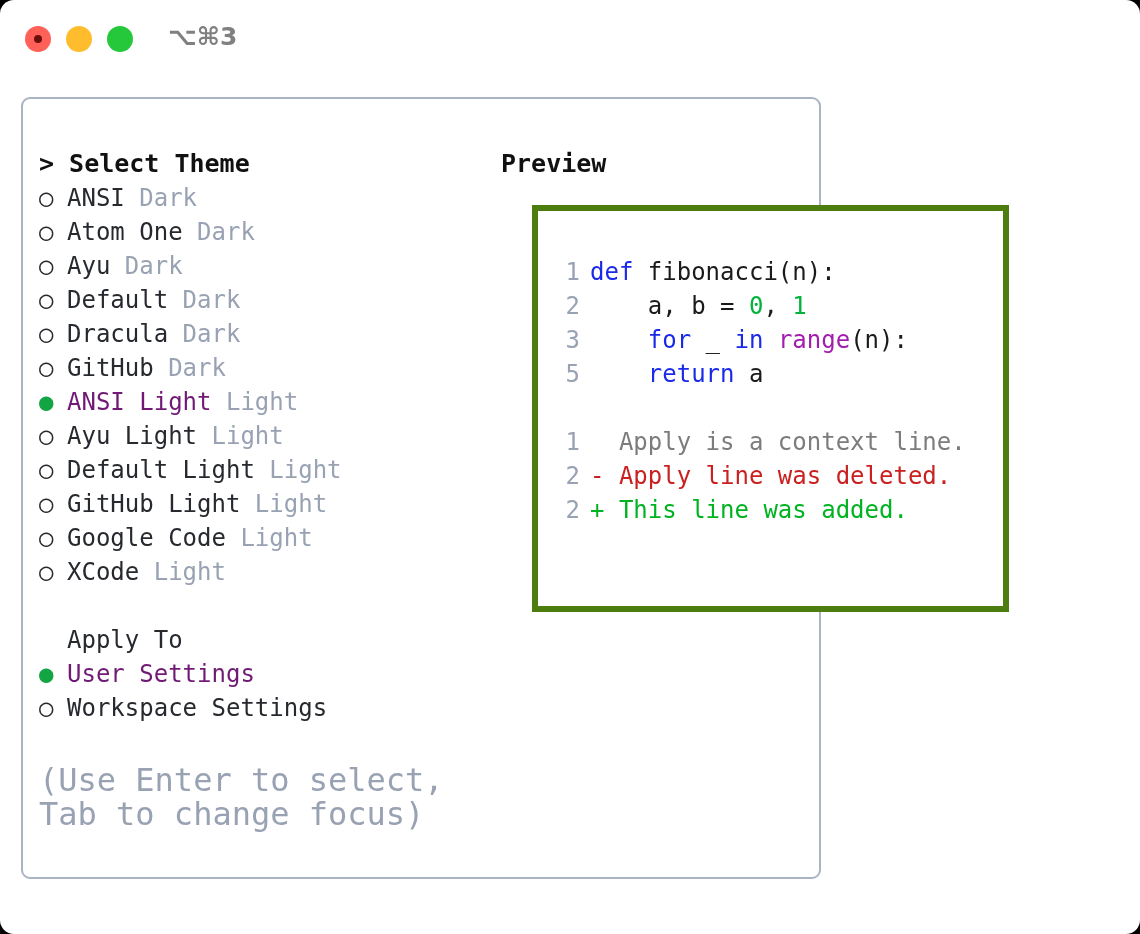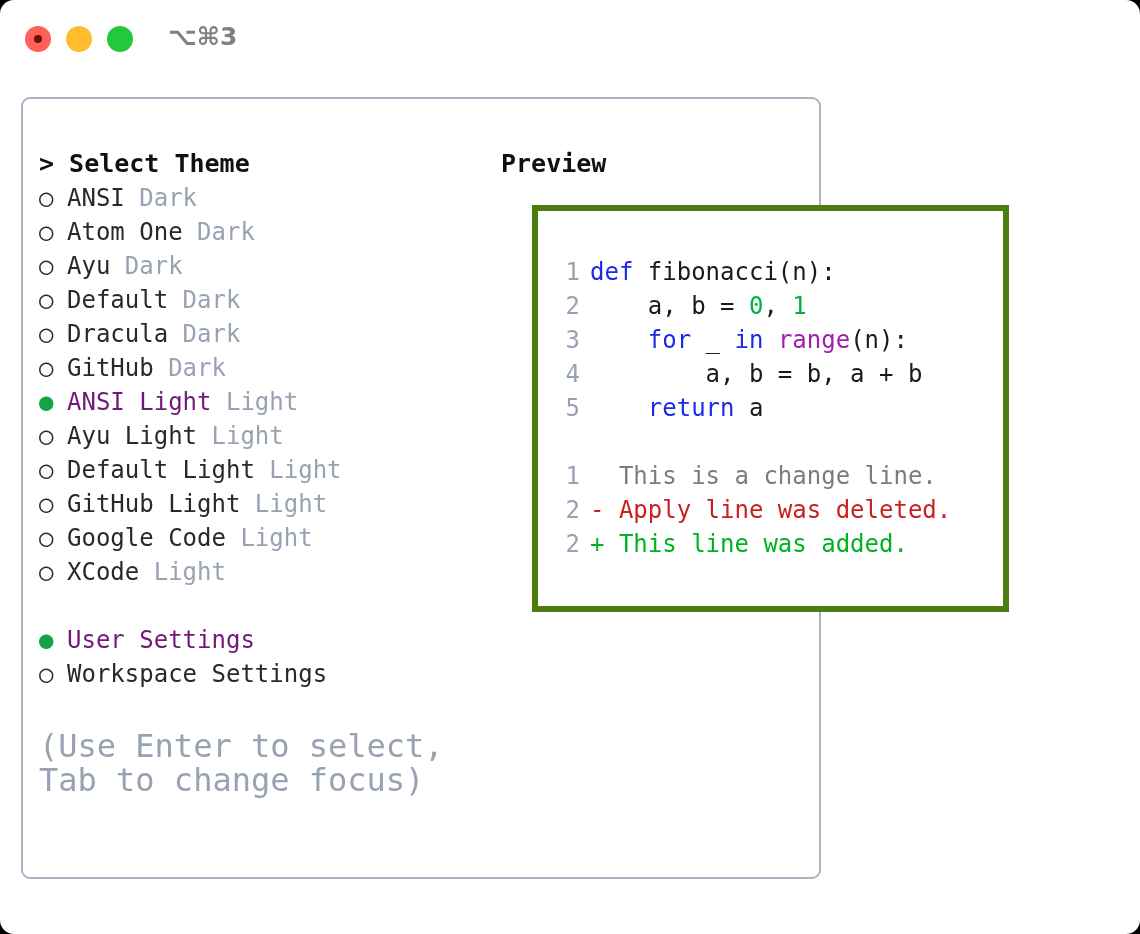--- a/index.html
+++ b/index.html
@@ -205,43 +205,43 @@
           <div class="opt-row selected"><span class="marker">●</span><span class="opt-name">ANSI Light</span><span class="opt-suffix"> Light</span></div>
           <div class="opt-row"><span class="marker">○</span><span class="opt-name">Ayu Light</span><span class="opt-suffix"> Light</span></div>
           <div class="opt-row"><span class="marker">○</span><span class="opt-name">Default Light</span><span class="opt-suffix"> Light</span></div>
           <div class="opt-row"><span class="marker">○</span><span class="opt-name">GitHub Light</span><span class="opt-suffix"> Light</span></div>
           <div class="opt-row"><span class="marker">○</span><span class="opt-name">Google Code</span><span class="opt-suffix"> Light</span></div>
           <div class="opt-row"><span class="marker">○</span><span class="opt-name">XCode</span><span class="opt-suffix"> Light</span></div>
         </div>
 
       <div class="section-gap"></div>
 
+      <div id="apply-header">Apply To</div>
       <div id="apply-list">
           <div class="opt-row selected"><span class="marker">●</span><span class="opt-name">User Settings</span></div>
           <div class="opt-row"><span class="marker">○</span><span class="opt-name">Workspace Settings</span></div>
         </div>
 
       <div id="hint">(Use Enter to select, Tab to change focus)</div>
     </div>
 
     <div id="right-col">
       <div class="hdr">Preview</div>
 
       <div id="preview-box">
         <div id="code-area">
           <div id="code-lines">
               <div class="code-line"><span class="lineno">1</span><span class="tok-kw">def</span><span class="tok-pl"> fibonacci(n):</span></div>
               <div class="code-line"><span class="lineno">2</span><span class="tok-pl">    a, b = </span><span class="tok-num">0</span><span class="tok-pl">, </span><span class="tok-num">1</span></div>
               <div class="code-line"><span class="lineno">3</span><span class="tok-pl">    </span><span class="tok-kw">for</span><span class="tok-pl"> _ </span><span class="tok-kw">in</span><span class="tok-pl"> </span><span class="tok-fn">range</span><span class="tok-pl">(n):</span></div>
-              <div class="code-line"><span class="lineno">4</span><span class="tok-pl">        a, b = b, a + b</span></div>
               <div class="code-line"><span class="lineno">5</span><span class="tok-pl">    </span><span class="tok-kw">return</span><span class="tok-pl"> a</span></div>
             </div>
           <div class="diff-gap"></div>
           <div id="diff-lines">
-              <div class="diff-line"><span class="lineno">1</span><span class="diff-ctx"> </span><span class="diff-ctx"> This is a change line.</span></div>
+              <div class="diff-line"><span class="lineno">1</span><span class="diff-ctx"> </span><span class="diff-ctx"> Apply is a context line.</span></div>
               <div class="diff-line"><span class="lineno">2</span><span class="diff-del">-</span><span class="diff-del"> Apply line was deleted.</span></div>
               <div class="diff-line"><span class="lineno">2</span><span class="diff-add">+</span><span class="diff-add"> This line was added.</span></div>
             </div>
         </div>
       </div>
     </div>
 
   </div>
 </div>
 

